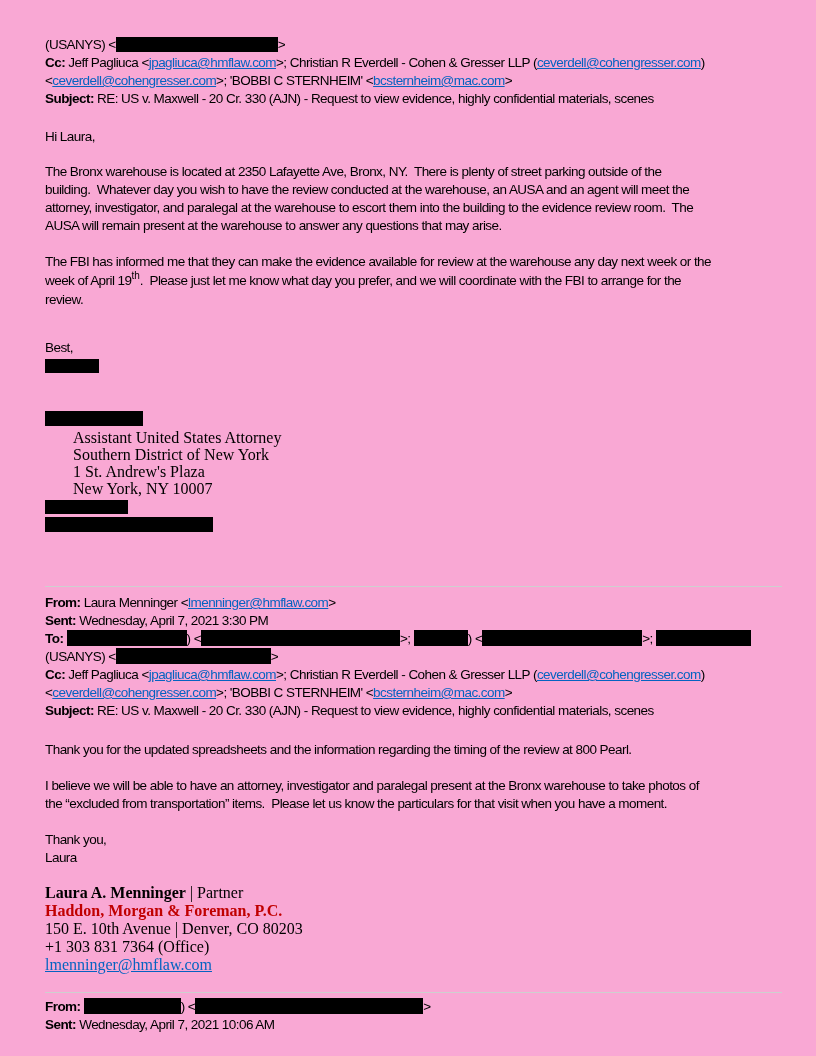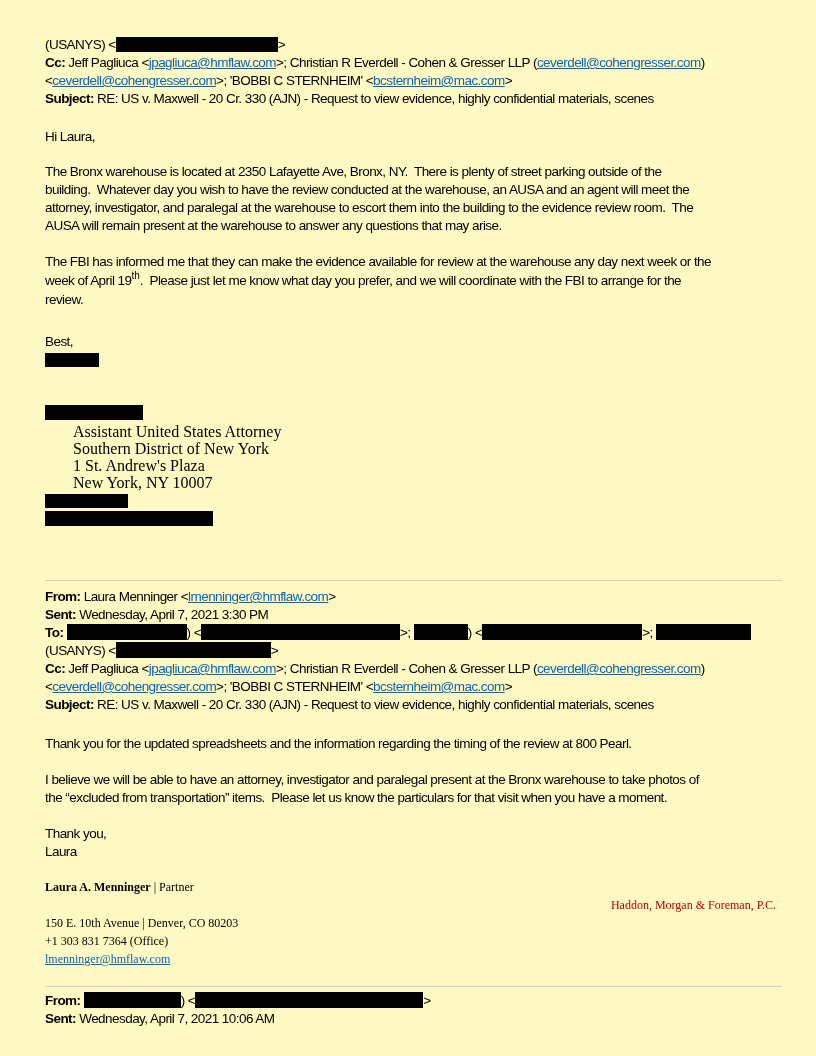--- a/index.html
+++ b/index.html
@@ -1,19 +1,19 @@
 <!DOCTYPE html>
 <html><head>
 <meta charset="utf-8">
 <style>
   html,body{margin:0;padding:0;background:#ffffff;}
   .page{
     position:relative;
     width:816px;height:1056px;
-    background:#fef9c3;
+    background:#f9a8d4;
     font-family:"Liberation Sans",sans-serif;
     color:#000;
     overflow:hidden;
   }
   .content{padding:36px 40px 0 45px;}
   .line{
     font-size:13.5px;
     letter-spacing:-0.55px;
     line-height:18px;
     white-space:pre;
@@ -31,26 +31,26 @@
   .serif{
     font-family:"Liberation Serif",serif;
     font-size:16px;
     letter-spacing:0;
     line-height:17px;
     white-space:pre;
     margin-left:28px;
   }
   .serif2{
     font-family:"Liberation Serif",serif;
-    font-size:12px;
+    font-size:16px;
     letter-spacing:0;
     line-height:18px;
     white-space:pre;
   }
-  .firm-red{color:#C00000;font-weight:normal;text-align:right;}
+  .firm-red{color:#C00000;font-weight:bold;}
   .serif-link{color:#0563C1;text-decoration:underline;}
   .divider{border-top:1px solid #cfcfcf;height:0;margin-right:-6px;}
   .mt-blank{margin-top:20px;}
   .para2line{line-height:19px;}
   sup{font-size:10px;letter-spacing:0;vertical-align:6px;line-height:0;}
 </style>
 </head>
 <body>
 
 <div class="page">
@@ -72,21 +72,21 @@
       <div class="line">attorney, investigator, and paralegal at the warehouse to escort them into the building to the evidence review room.  The</div>
       <div class="line">AUSA will remain present at the warehouse to answer any questions that may arise.</div>
     </div>
 
     <div style="margin-top:17px">
       <div class="line para2line">The FBI has informed me that they can make the evidence available for review at the warehouse any day next week or the</div>
       <div class="line para2line"><span>week of April 19</span><sup>th</sup><span>.  Please just let me know what day you prefer, and we will coordinate with the FBI to arrange for the</span></div>
       <div class="line para2line">review.</div>
     </div>
 
-    <div class="line" style="margin-top:24px">Best,</div>
+    <div class="line" style="margin-top:30px">Best,</div>
     <div class="line boxline"><span class="redact" style="width:54px;height:14px"></span></div>
 
     <div style="margin-top:37px">
       <div class="line boxline"><span class="redact" style="width:98px;height:15px"></span></div>
       <div class="serif" style="margin-top:2px">Assistant United States Attorney</div>
       <div class="serif">Southern District of New York</div>
       <div class="serif">1 St. Andrew's Plaza</div>
       <div class="serif">New York, NY 10007</div>
       <div class="line boxline" style="margin-top:2px"><span class="redact" style="width:83px;height:14px"></span></div>
       <div class="line boxline" style="margin-top:2px"><span class="redact" style="width:168px;height:15px"></span></div>

